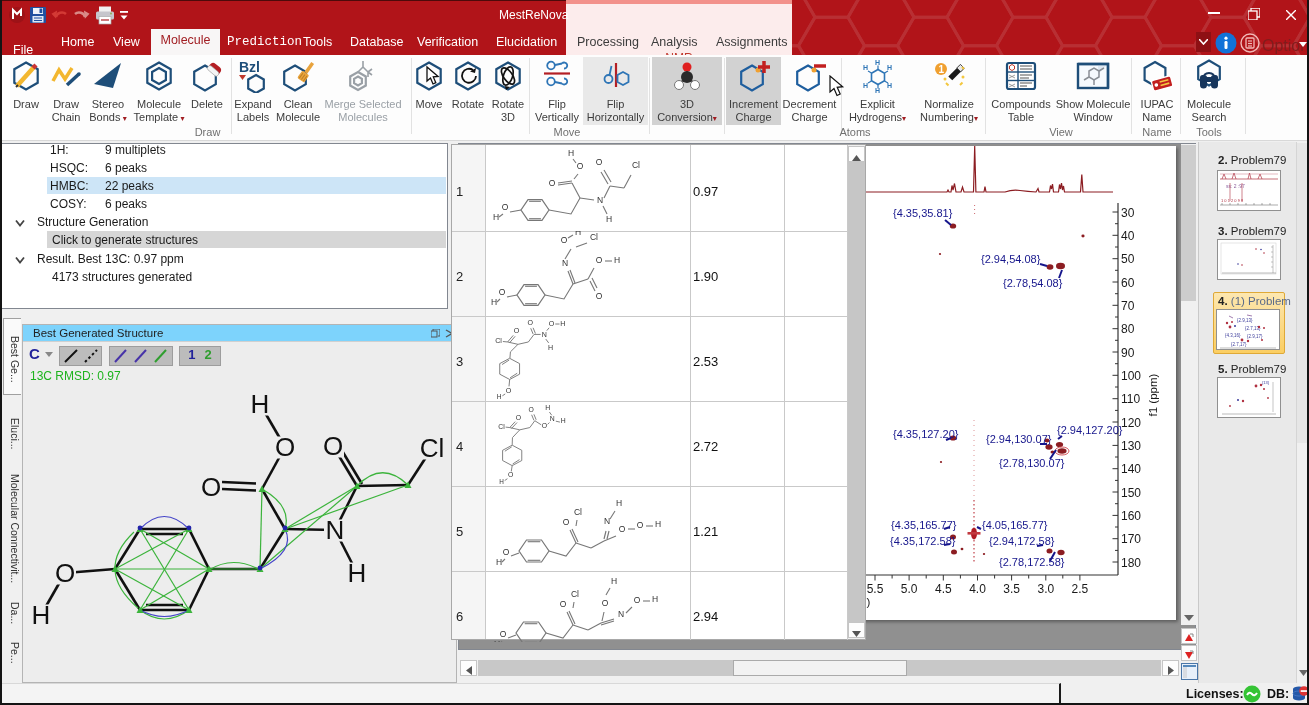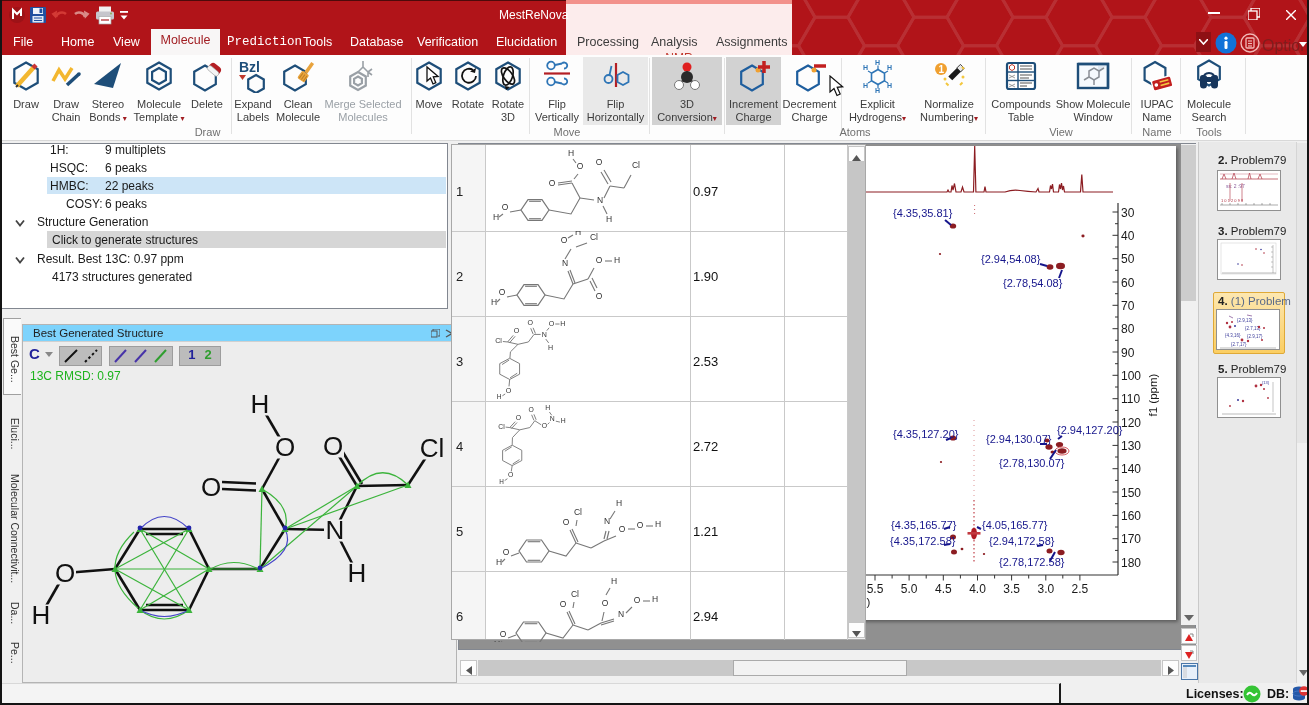--- a/index.html
+++ b/index.html
@@ -169,21 +169,21 @@
       <rect x="6" y="5" width="8" height="10" rx="1" fill="none" stroke="#f2b9b7" stroke-width="1.3"></rect>
       <line x1="8" y1="8" x2="12" y2="8" stroke="#f2b9b7" stroke-width="1.2"></line>
       <line x1="8" y1="10.5" x2="12" y2="10.5" stroke="#f2b9b7" stroke-width="1.2"></line>
       <line x1="8" y1="13" x2="12" y2="13" stroke="#f2b9b7" stroke-width="1.2"></line>
     </svg>
 <div class="abs" style="left:1262px;top:37px;color:#7f1d1d;font-size:16px;">Options</div>
 <svg class="abs" style="left:1299px;top:42px;" width="8" height="5" viewBox="0 0 8 5">
       <path d="M0,0 L8,0 L4,5 Z" fill="#fff"></path>
     </svg>
 
-<div class="menuitem" style="left:13px;">File</div>
+<div class="menuitem" style="left:13px;margin-top:8px;">File</div>
 <div class="menuitem" style="left:61px;">Home</div>
 <div class="menuitem" style="left:113px;">View</div>
 <div class="menuitem" style="left:227px;font-family:Liberation Mono, monospace;">Prediction</div>
 <div class="menuitem" style="left:303px;">Tools</div>
 <div class="menuitem" style="left:350px;">Database</div>
 <div class="menuitem" style="left:417px;">Verification</div>
 <div class="menuitem" style="left:496px;">Elucidation</div>
 <div class="menuitem menudark" style="left:577px;">Processing</div>
 <div class="menuitem menudark" style="left:651px;">Analysis</div>
 <div class="menuitem menudark" style="left:716px;">Assignments</div>
@@ -513,21 +513,21 @@
       </div>
 <div class="treepanel">
         <div class="abs" style="left:45px;top:33px;width:399px;height:17px;background:#cde5f7;"></div>
         <div class="abs" style="left:45px;top:87px;width:399px;height:17px;background:#d6d6d6;"></div>
         <div class="trow" style="left:48px;top:-1px;">1H:</div>
         <div class="trow" style="left:103px;top:-1px;">9 multiplets</div>
         <div class="trow" style="left:48px;top:17px;">HSQC:</div>
         <div class="trow" style="left:103px;top:17px;">6 peaks</div>
         <div class="trow" style="left:48px;top:35px;">HMBC:</div>
         <div class="trow" style="left:103px;top:35px;">22 peaks</div>
-        <div class="trow" style="left:48px;top:53px;margin-left:16px;">COSY:</div>
+        <div class="trow" style="left:48px;top:53px;">COSY:</div>
         <div class="trow" style="left:103px;top:53px;">6 peaks</div>
         <svg class="abs" style="left:13px;top:75px;" width="10" height="8" viewBox="0 0 10 8">
           <path d="M1,1.5 L5,6.5 L9,1.5" stroke="#444" stroke-width="1.8" fill="none"></path>
         </svg>
         <div class="trow" style="left:35px;top:71px;">Structure Generation</div>
         <div class="trow" style="left:50px;top:89px;">Click to generate structures</div>
         <svg class="abs" style="left:13px;top:112px;" width="10" height="8" viewBox="0 0 10 8">
           <path d="M1,1.5 L5,6.5 L9,1.5" stroke="#444" stroke-width="1.8" fill="none"></path>
         </svg>
         <div class="trow" style="left:35px;top:108px;">Result. Best 13C: 0.97 ppm</div>

